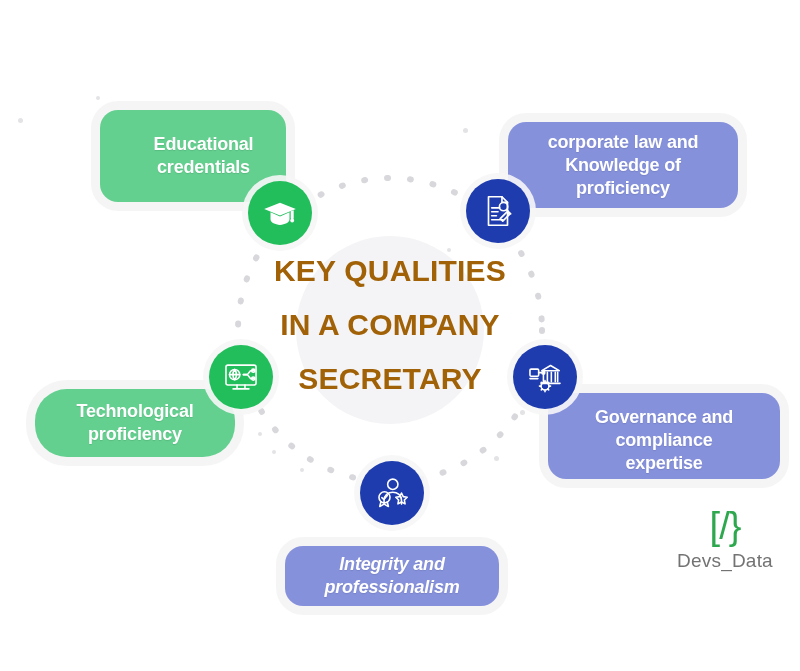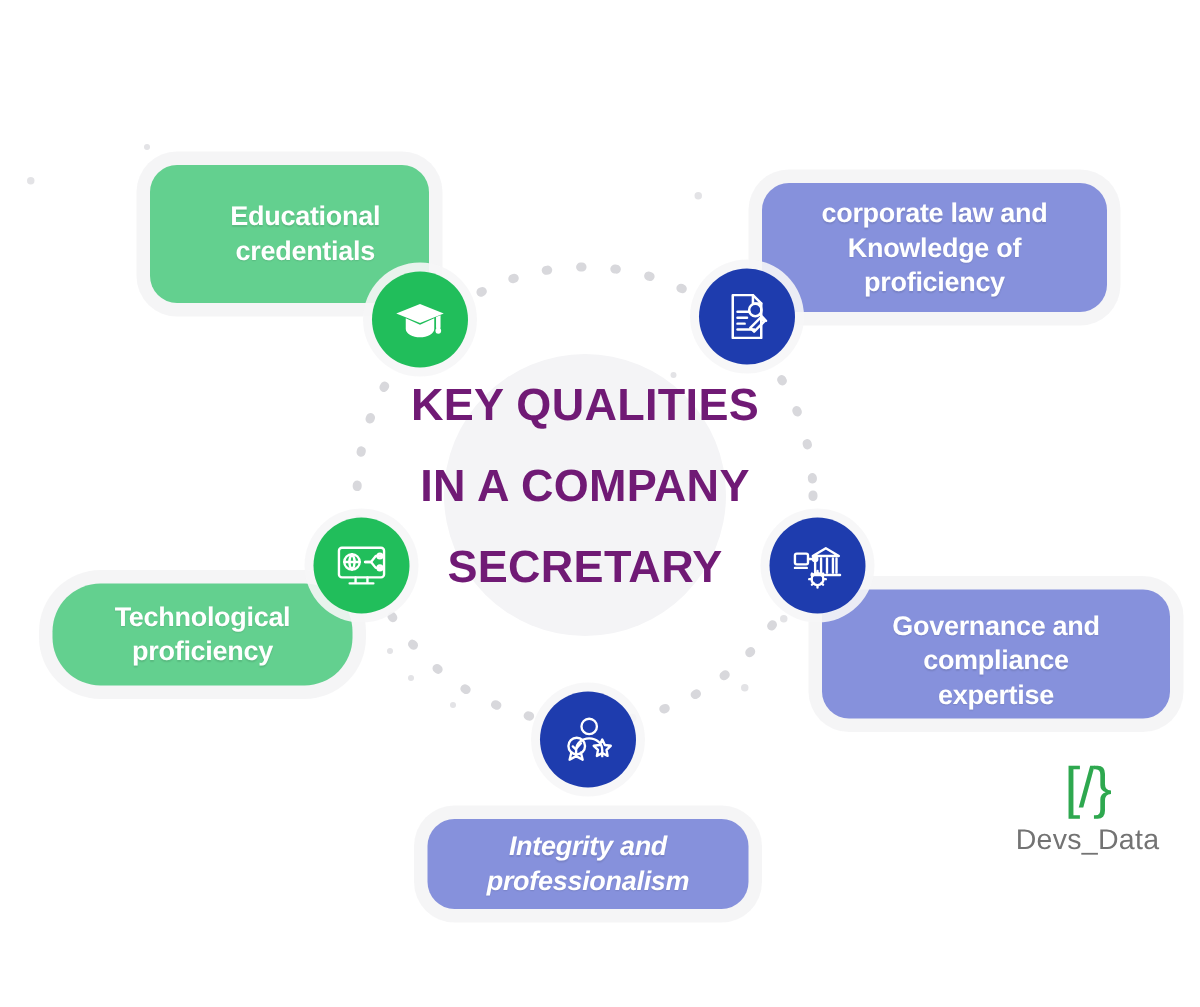--- a/index.html
+++ b/index.html
@@ -39,21 +39,21 @@
     position: absolute;
     left: 230px;
     top: 244px;
     width: 320px;
     text-align: center;
     font-family: "Liberation Sans", sans-serif;
     font-weight: bold;
     font-size: 30px;
     line-height: 54px;
     letter-spacing: 0.2px;
-    color: #701a75;
+    color: #a16207;
   }
   .center-title span { display: block; white-space: nowrap; }
 
   
   .pill {
     position: absolute;
     border-radius: 18px;
     display: flex;
     align-items: center;
     justify-content: center;

